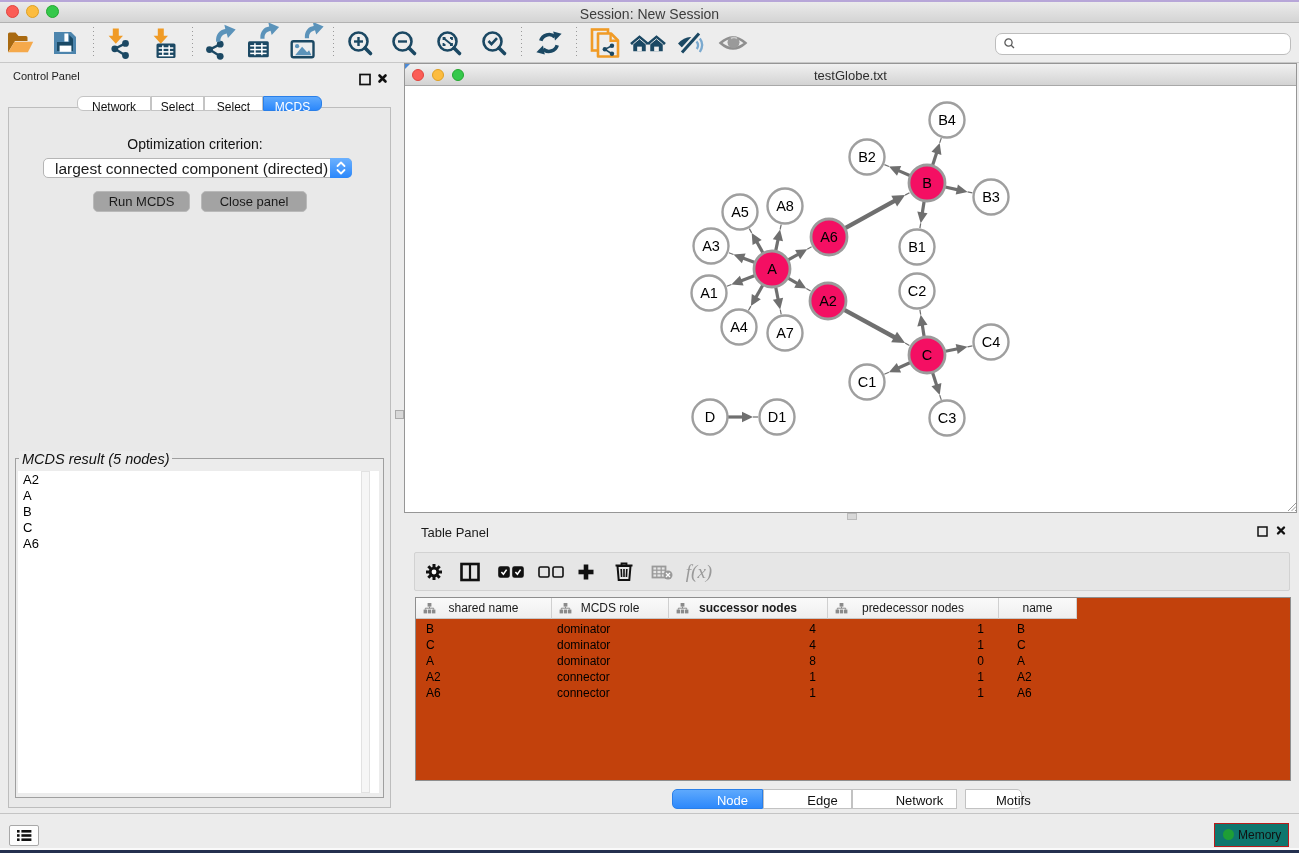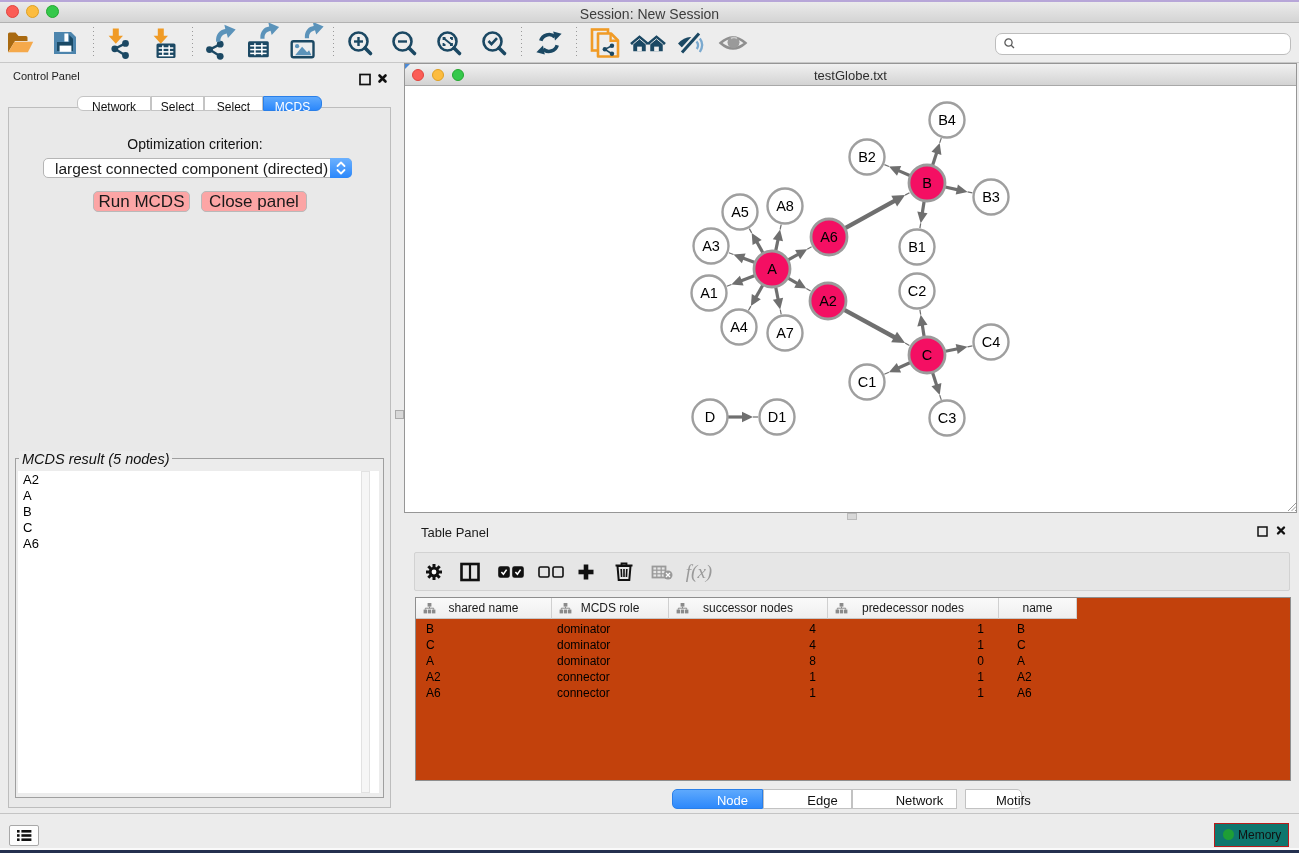--- a/index.html
+++ b/index.html
@@ -18,22 +18,22 @@
     border:1px solid #bdbdbd;border-radius:7px;}
   
   #cp-title{left:13px;top:70px;font-size:11px;color:#1c1c1c;}
   #cp-box{left:8px;top:107px;width:381px;height:699px;border:1px solid #bdbdbd;background:#e9e9e9;}
   .tabseg{position:absolute;top:96px;height:15px;line-height:21px;text-align:center;
     font-size:12px;color:#111;background:#fff;border:1px solid #c4c4c4;box-sizing:border-box;}
   #combo{left:43px;top:158px;width:309px;height:20px;background:#fff;border:1px solid #b5b5b5;
     border-radius:5px;font-size:15.5px;line-height:20px;color:#1a1a1a;padding-left:11px;box-sizing:border-box;}
   #combo-step{right:-1px;top:-1px;width:22px;height:20px;border-radius:0 5px 5px 0;
     background:linear-gradient(#6cb1fe,#2a87fb);}
-  .btn{position:absolute;height:19px;line-height:19px;background:#fca5a5;border:1px solid #b9b9b9;
-    border-radius:5px;font-size:17px;color:#1a1a1a;text-align:center;}
+  .btn{position:absolute;height:19px;line-height:19px;background:#a3a3a3;border:1px solid #b9b9b9;
+    border-radius:5px;font-size:13px;color:#1a1a1a;text-align:center;}
   #fieldset{left:15px;top:458px;width:367px;height:338px;border:1px solid #9f9f9f;background:#ececec;}
   #fieldlegend{left:3px;top:-8px;background:#ececec;padding:0 3px;font-size:14.5px;color:#111;font-style:italic;}
   #fieldwhite{left:2px;top:12px;width:361px;height:322px;background:#fff;}
   #mcdslist{left:2px;top:1px;width:330px;font-size:13px;color:#000;}
   #mcdslist div{height:16px;line-height:16px;padding-left:3px;}
   #listscroll{left:343px;top:0px;width:9px;height:322px;background:#f6f6f6;border:1px solid #e2e2e2;box-sizing:border-box;}
   
   #statusbar{left:0;top:813px;width:1299px;height:33px;background:#ececec;border-top:1px solid #c4c4c4;}
   #navy{left:0;top:850px;width:1299px;height:3px;background:#24304f;}
   #sbtn{left:9px;top:11px;width:28px;height:19px;background:#fdfdfd;border:1px solid #a8a8a8;border-radius:2px;}
@@ -445,21 +445,21 @@
         <path d="M6.5,4.6 v1.6 M2.3,7.6 v-1.4 h8.4 v1.4" fill="none" stroke="#8a8a8a" stroke-width="1"></path>
       </svg>
 <div class="th" style="left:136px;width:117px;">MCDS role</div>
 <svg style="position:absolute;left:143px;top:4px;" width="13" height="13" viewBox="0 0 13 13">
         <rect x="4.6" y="1" width="3.8" height="3.6" fill="#8a8a8a"></rect>
         <rect x="0.6" y="7.6" width="3.4" height="3.8" fill="#8a8a8a"></rect>
         <rect x="4.8" y="7.6" width="3.4" height="3.8" fill="#8a8a8a"></rect>
         <rect x="9" y="7.6" width="3.4" height="3.8" fill="#8a8a8a"></rect>
         <path d="M6.5,4.6 v1.6 M2.3,7.6 v-1.4 h8.4 v1.4" fill="none" stroke="#8a8a8a" stroke-width="1"></path>
       </svg>
-<div class="th" style="left:253px;width:159px;">successor nodes</div>
+<div class="th" style="left:253px;width:159px;font-weight:bold;">successor nodes</div>
 <svg style="position:absolute;left:260px;top:4px;" width="13" height="13" viewBox="0 0 13 13">
         <rect x="4.6" y="1" width="3.8" height="3.6" fill="#8a8a8a"></rect>
         <rect x="0.6" y="7.6" width="3.4" height="3.8" fill="#8a8a8a"></rect>
         <rect x="4.8" y="7.6" width="3.4" height="3.8" fill="#8a8a8a"></rect>
         <rect x="9" y="7.6" width="3.4" height="3.8" fill="#8a8a8a"></rect>
         <path d="M6.5,4.6 v1.6 M2.3,7.6 v-1.4 h8.4 v1.4" fill="none" stroke="#8a8a8a" stroke-width="1"></path>
       </svg>
 <div class="th" style="left:412px;width:171px;">predecessor nodes</div>
 <svg style="position:absolute;left:419px;top:4px;" width="13" height="13" viewBox="0 0 13 13">
         <rect x="4.6" y="1" width="3.8" height="3.6" fill="#8a8a8a"></rect>

